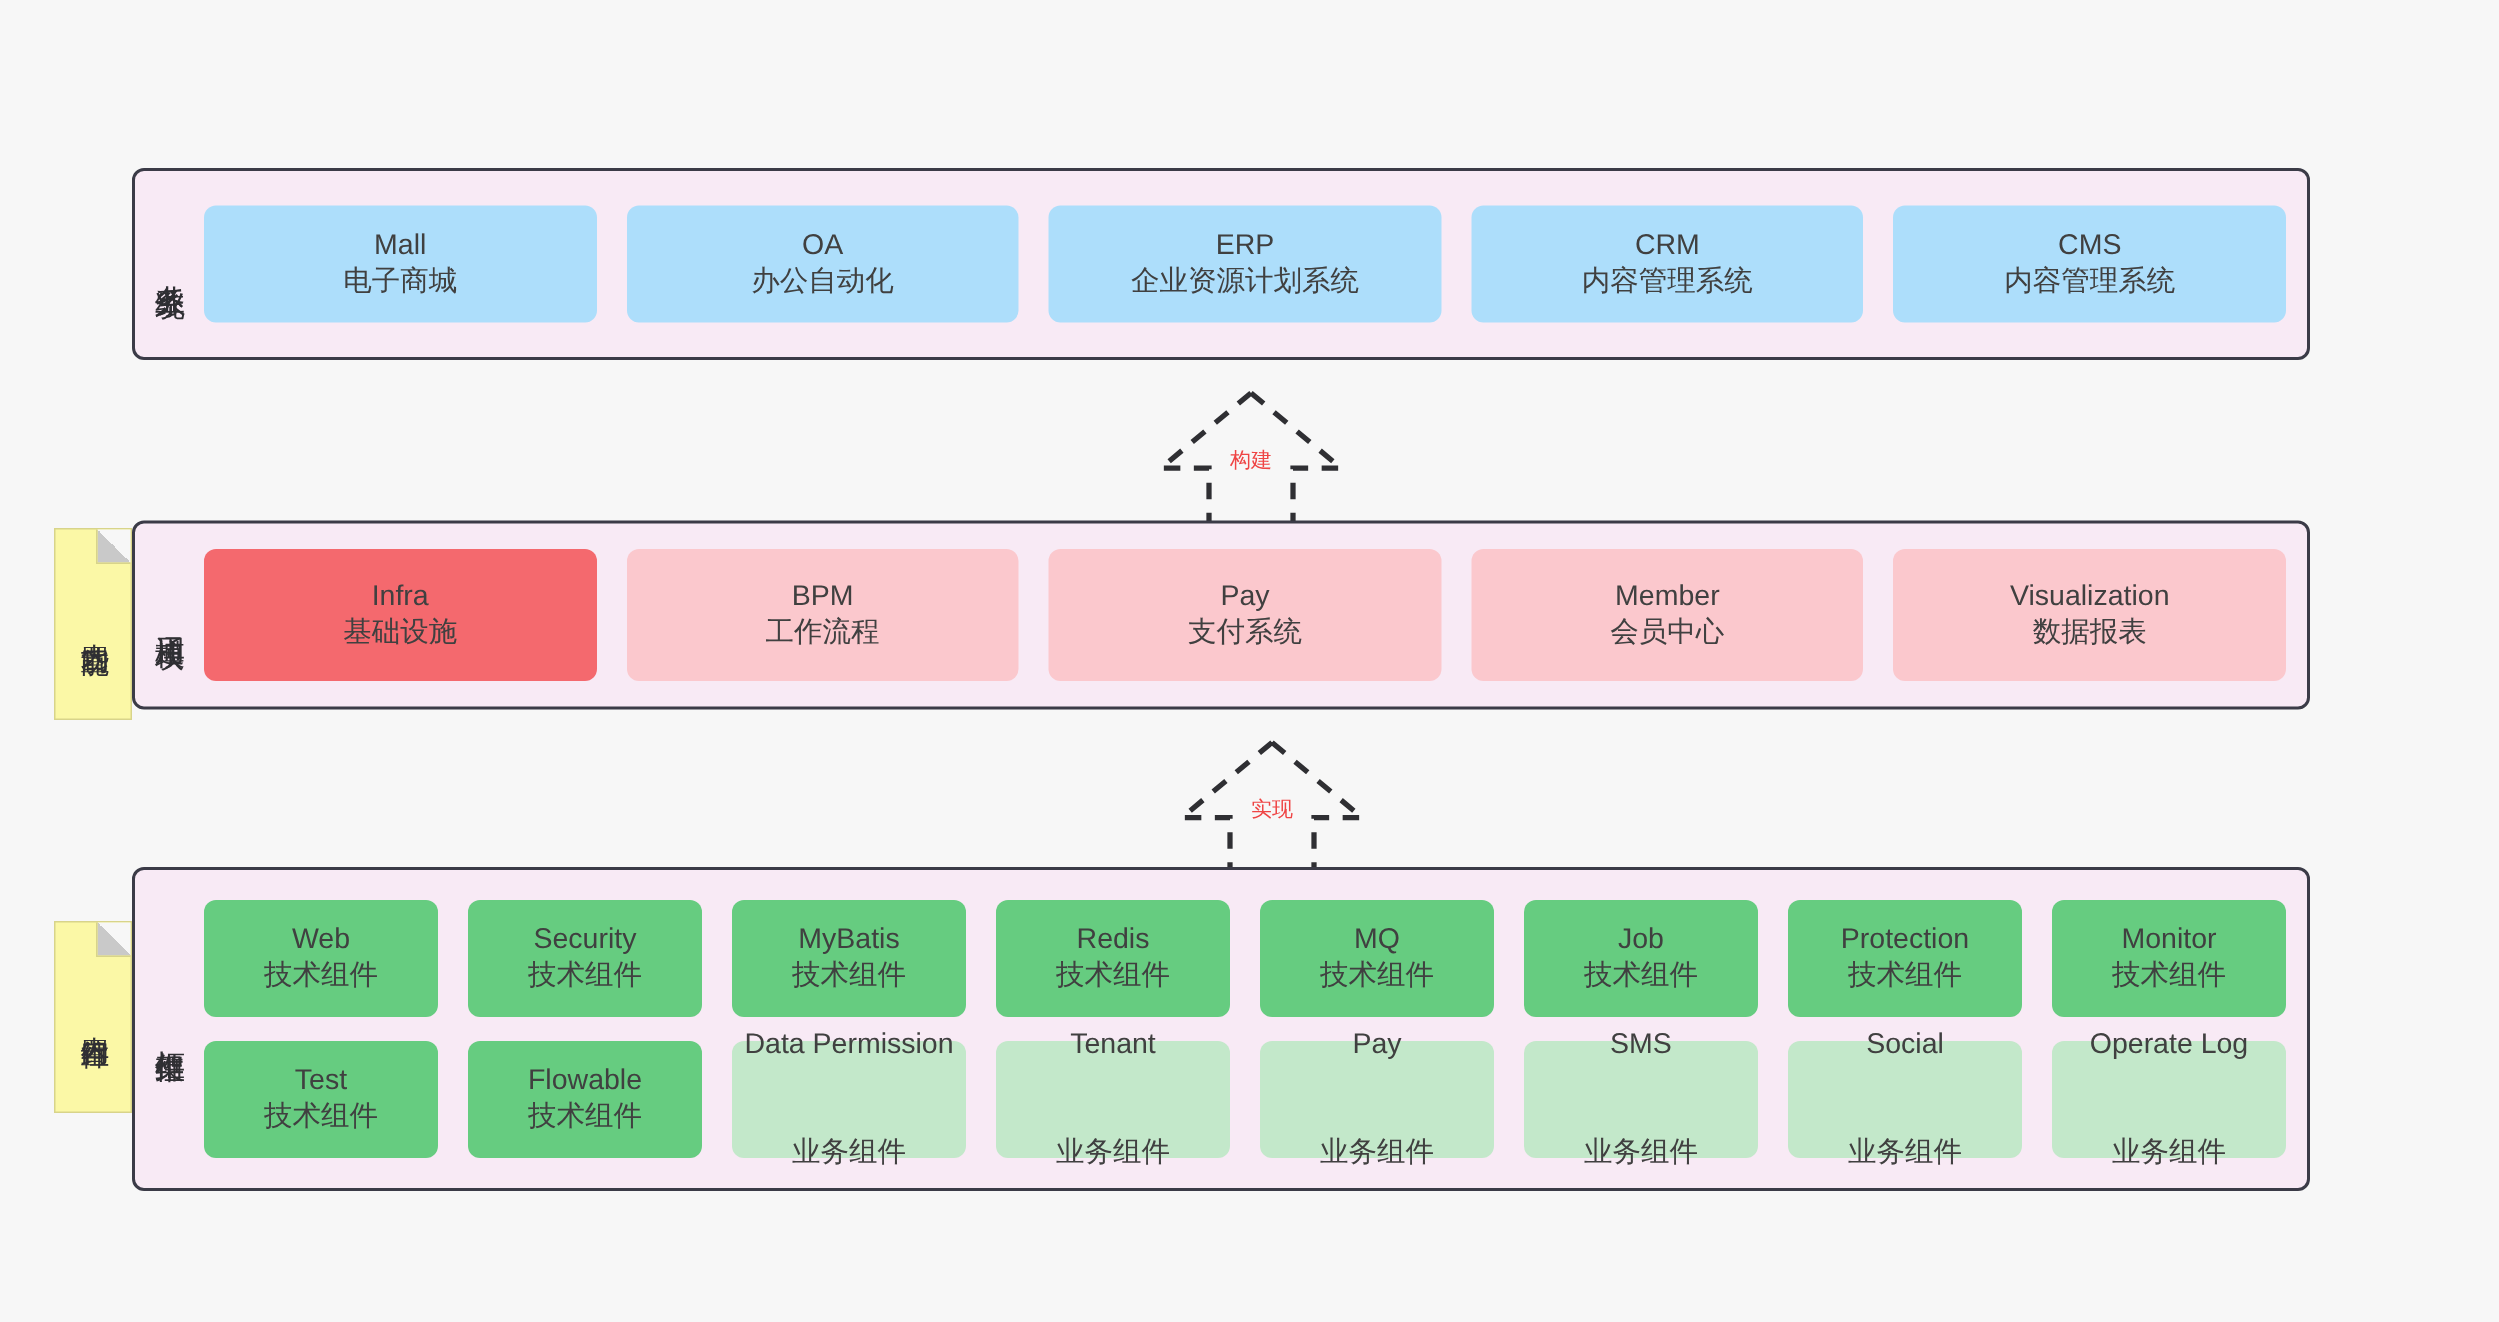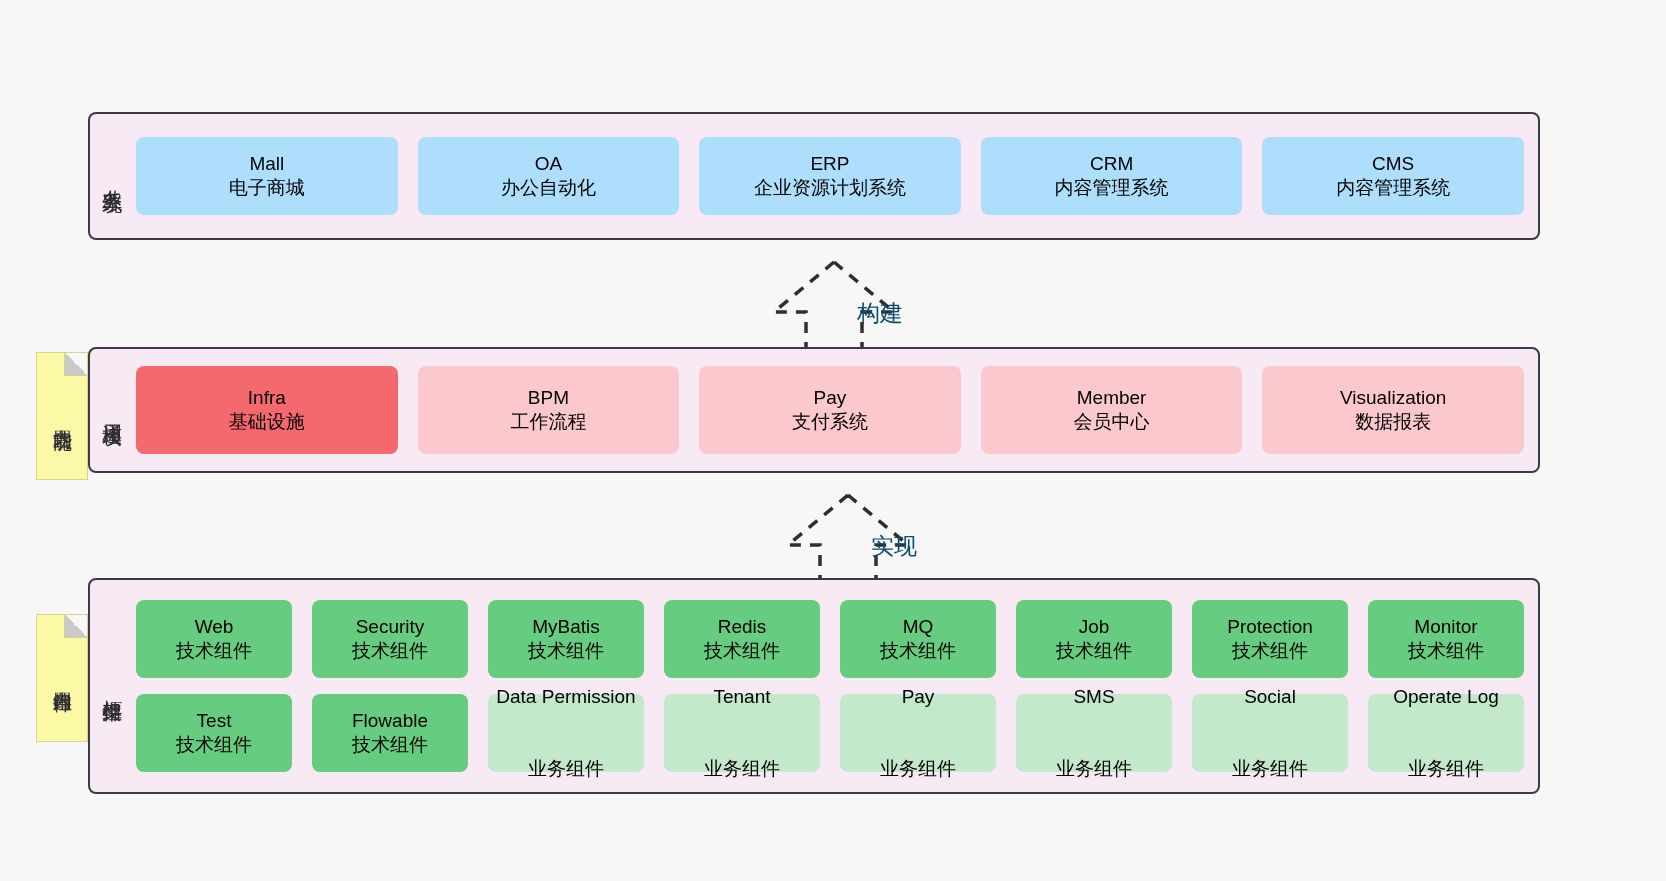--- a/index.html
+++ b/index.html
@@ -72,21 +72,21 @@
     flex: 1 1 0;
     box-sizing: border-box;
     border-radius: 8px;
     display: flex;
     flex-direction: column;
     align-items: center;
     justify-content: center;
     text-align: center;
     font-size: 19px;
     line-height: 1.28;
-    color: #000000;
+    color: #404040;
     padding: 6px 8px;
     user-select: none;
   }
   .card .name { white-space: normal; }
   .card .sub  { white-space: nowrap; }
 
   .card.blue        { background: #addefb; height: 78px; }
   .card.red         { background: #f4696e; height: 88px; }
   .card.pink        { background: #fbc8cd; height: 88px; }
   .card.green       { background: #66cc80; height: 78px; }
@@ -125,26 +125,25 @@
     position: absolute;
     width: 160px;
     height: 96px;
   }
   .arrow svg { display: block; width: 100%; height: 100%; }
   .arrow-label {
     position: absolute;
     left: 50%;
     transform: translateX(-50%);
     top: 42px;
-    font-size: 23px;
-    color: #0c4a6e;
+    font-size: 14px;
+    color: #ef4444;
     background: transparent;
     white-space: nowrap;
     user-select: none;
-    margin-left: 46px;
   }
 </style>
 </head>
 <body>
 
 <div id="canvas">
 
   <div class="layer" id="layer-business" style="left:88px; top:112px; width:1452px; height:128px;">
     <div class="layer-caption">业务系统</div>
     <div class="layer-body">

